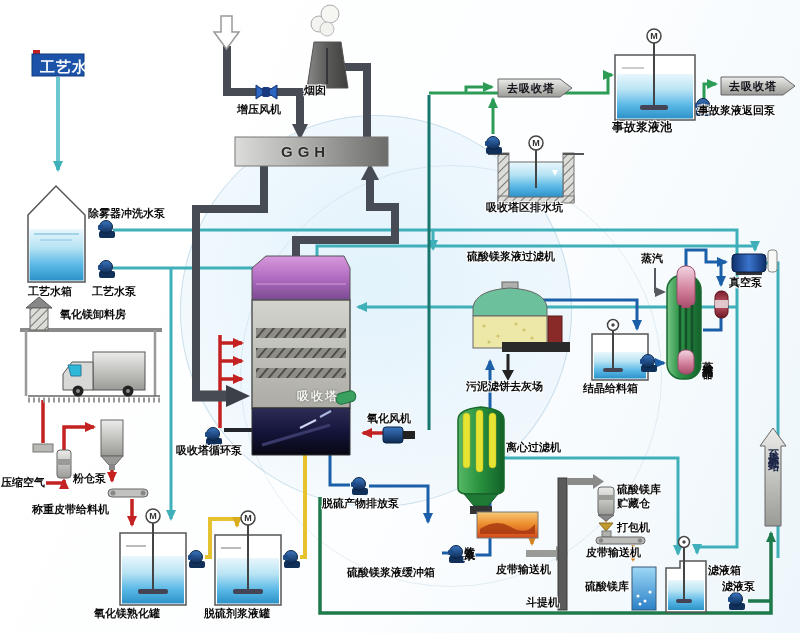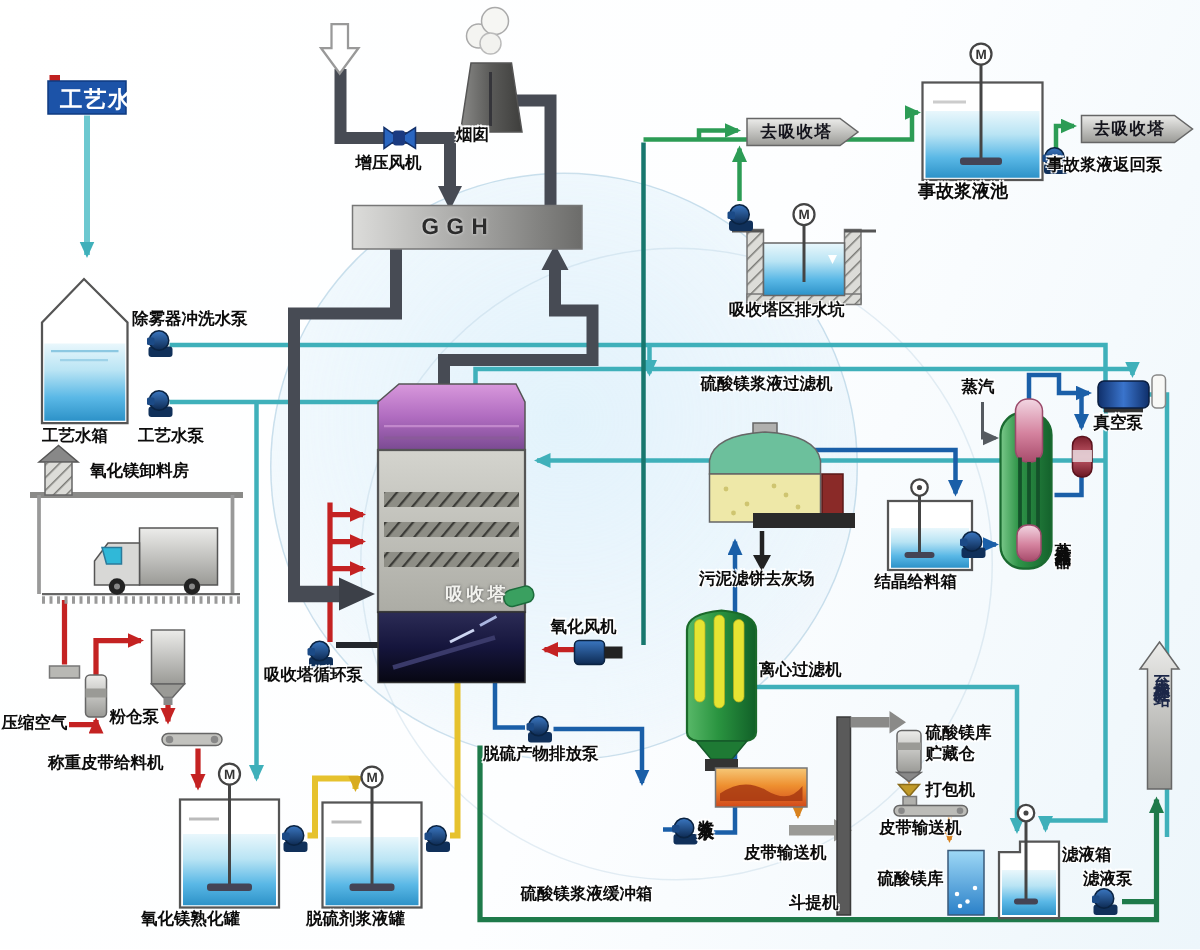--- a/index.html
+++ b/index.html
@@ -484,21 +484,21 @@
   <div class="lb" style="left:176px;top:444px;">吸收塔循环泵</div>
   <div class="lb" style="left:367px;top:412px;">氧化风机</div>
   <div class="lb" style="left:322px;top:497px;">脱硫产物排放泵</div>
   <div class="lb" style="left:467px;top:250px;">硫酸镁浆液过滤机</div>
   <div class="lb" style="left:466px;top:380px;">污泥滤饼去灰场</div>
   <div class="lb" style="left:583px;top:382px;">结晶给料箱</div>
   <div class="lb" style="left:641px;top:252px;">蒸汽</div>
   <div class="lb vert" style="left:701px;top:352px;">蒸发结晶器</div>
   <div class="lb" style="left:729px;top:276px;">真空泵</div>
   <div class="lb" style="left:506px;top:441px;">离心过滤机</div>
-  <div class="lb" style="left:347px;top:566px;margin-top:24px;">硫酸镁浆液缓冲箱</div>
+  <div class="lb" style="left:347px;top:566px;">硫酸镁浆液缓冲箱</div>
   <div class="lb vert" style="left:463px;top:537px;">浆液泵</div>
   <div class="lb" style="left:496px;top:563px;">皮带输送机</div>
   <div class="lb" style="left:526px;top:596px;">斗提机</div>
   <div class="lb" style="left:617px;top:483px;">硫酸镁库</div>
   <div class="lb" style="left:617px;top:497px;">贮藏仓</div>
   <div class="lb" style="left:617px;top:521px;">打包机</div>
   <div class="lb" style="left:586px;top:546px;">皮带输送机</div>
   <div class="lb" style="left:585px;top:580px;">硫酸镁库</div>
   <div class="lb" style="left:708px;top:564px;">滤液箱</div>
   <div class="lb" style="left:722px;top:580px;">滤液泵</div>

